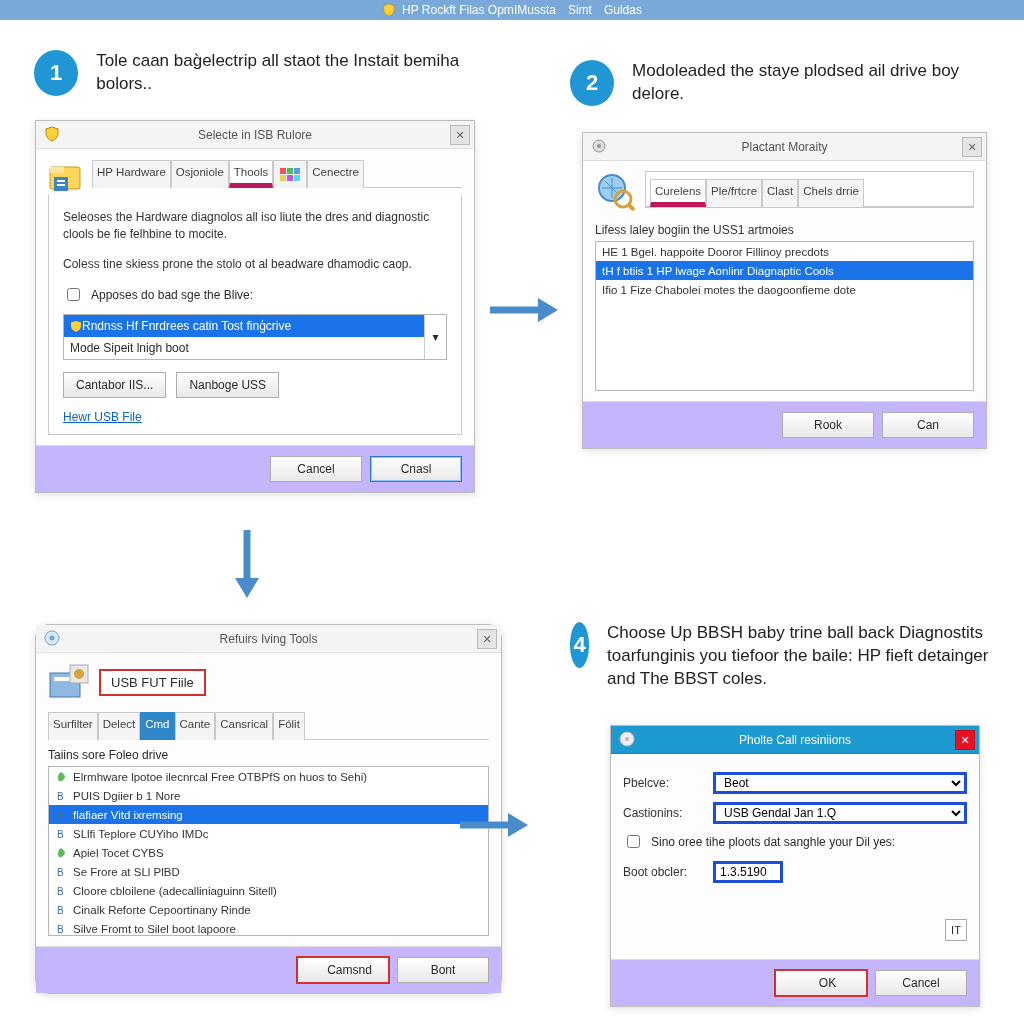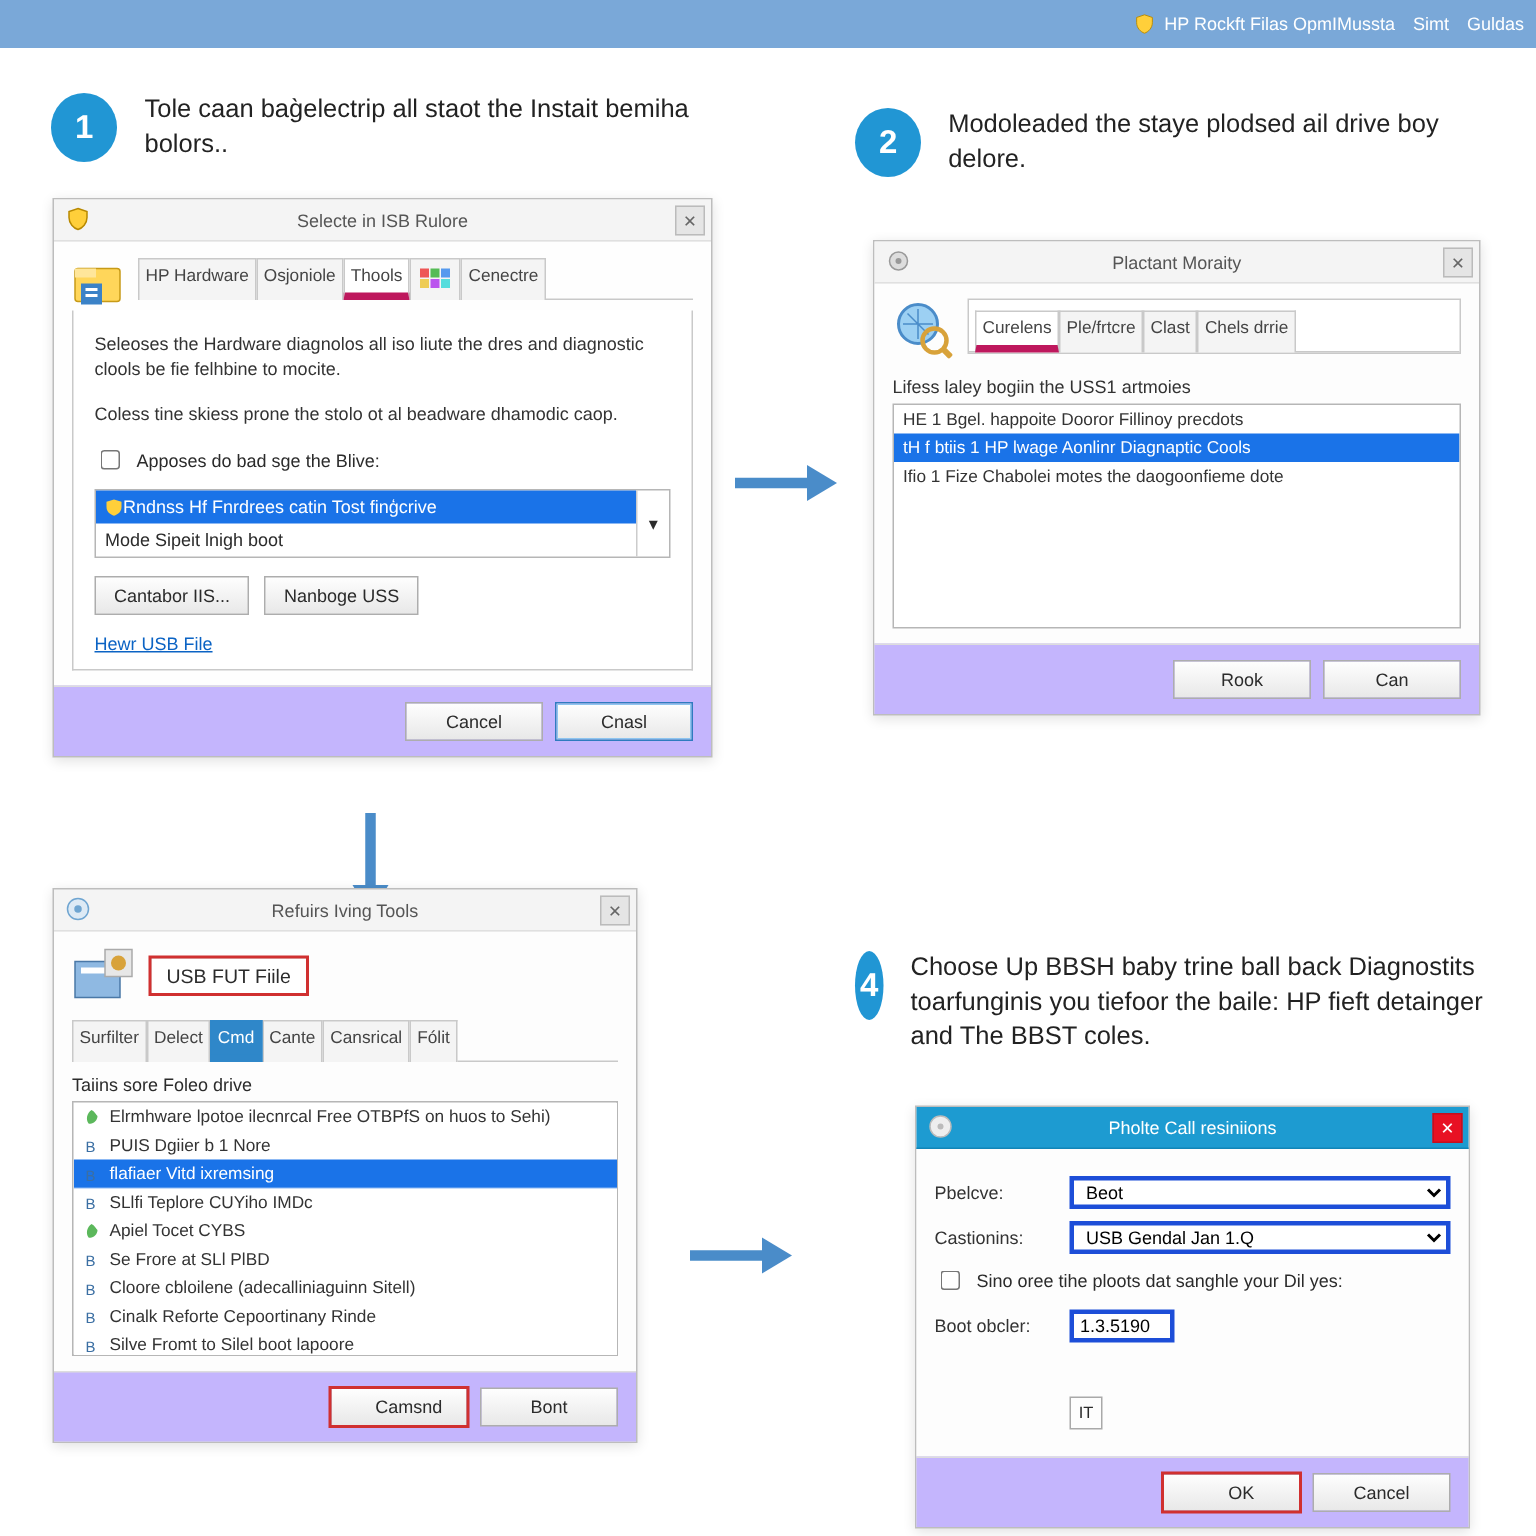--- a/index.html
+++ b/index.html
@@ -1,18 +1,18 @@
 <!DOCTYPE html>
 <html><head>
 <meta charset="utf-8">
 <style>
   * { box-sizing: border-box; font-family: "Segoe UI", Arial, sans-serif; }
   html, body { margin: 0; padding: 0; width: 1024px; height: 1024px; background: #fff; color: #2b2b2b; }
   
-  .topbar { height: 32px; background: #7aa8d8; color: #fff; display: flex; align-items: center; font-size: 12px; padding: 0 8px; justify-content: flex-end; }
+  .topbar { height: 20px; background: #7aa8d8; color: #fff; display: flex; align-items: center; font-size: 12px; padding: 0 8px; justify-content: center; }
   .topbar .left { display: flex; align-items: center; gap: 6px; }
   .topbar .right { display: flex; align-items: center; gap: 12px; }
   .shield-glyph { width: 14px; height: 14px; display:inline-block; }
 
   .canvas { position: relative; width: 1024px; height: 1004px; }
 
   
   .badge { width: 46px; height: 46px; border-radius: 50%; background: #2196d4; color: #fff; display: flex; align-items: center; justify-content: center; font-size: 22px; font-weight: 600; }
   .step-text { font-size: 17px; line-height: 1.35; color: #222; }
 
@@ -194,21 +194,21 @@
       </svg>
   </div>
 
   <div class="step" style="left:570px; top:40px; width:430px;">
     <div class="badge">
         <span>2</span>
       </div>
     <div class="step-text">Modoleaded the staye plodsed ail drive boy delore.</div>
   </div>
 
-  <div class="win" style="left:582px; top:128px; width:405px;">
+  <div class="win" style="left:582px; top:112px; width:405px;">
     <div class="titlebar">
       <span class="ticon"><svg viewBox="0 0 16 16">
             <circle cx="8" cy="8" r="6" fill="#ddd" stroke="#999"></circle>
             <circle cx="8" cy="8" r="2" fill="#999"></circle>
           </svg></span>
       <span class="title">Plactant Moraity</span>
       <span class="close">✕</span>
     </div>
     <div class="body" style="background:#fdfdfd;">
       <div style="display:flex; gap:10px; align-items:flex-start;">
@@ -248,21 +248,21 @@
     </div>
   </div>
 
   <div class="arrow-shape" style="left:232px; top:510px;">
     <svg width="30" height="70">
         <path d="M15 0v48" stroke="#4a8cc9" stroke-width="7"></path>
         <path d="M3 48l12 20 12-20z" fill="#4a8cc9"></path>
       </svg>
   </div>
 
-  <div class="win" style="left:35px; top:560px; width:390px;">
+  <div class="win" style="left:35px; top:604px; width:467px;border-radius:14px;">
     <div class="titlebar">
       <span class="ticon"><svg viewBox="0 0 16 16">
             <circle cx="8" cy="8" r="7" fill="#ddeaf5" stroke="#6fa5d1"></circle>
             <circle cx="8" cy="8" r="2.5" fill="#6fa5d1"></circle>
           </svg></span>
       <span class="title">Refuirs Iving Tools</span>
       <span class="close">✕</span>
     </div>
     <div class="body" style="background:#fdfdfd;">
       <div style="display:flex; gap:10px; align-items:center;">
@@ -388,21 +388,21 @@
         <select><option>USB Gendal Jan 1.Q</option></select>
       </div>
       <label class="chk">
         <input type="checkbox" style="">
         <span>Sino oree tihe ploots dat sanghle your Dil yes:</span>
       </label>
       <div class="formrow">
         <label>Boot obcler:</label>
         <input type="text" class="small-input" value="1.3.5190" style="">
       </div>
-      <div class="formrow" style="justify-content:flex-start;margin-top:36px;">
+      <div class="formrow" style="justify-content:flex-end;margin-top:36px;">
         <label></label>
         <div class="sq-btn">IT</div>
       </div>
     </div>
     <div class="footer">
       <div class="btn red-outline">OK</div>
       <div class="btn">Cancel</div>
     </div>
   </div>
 

